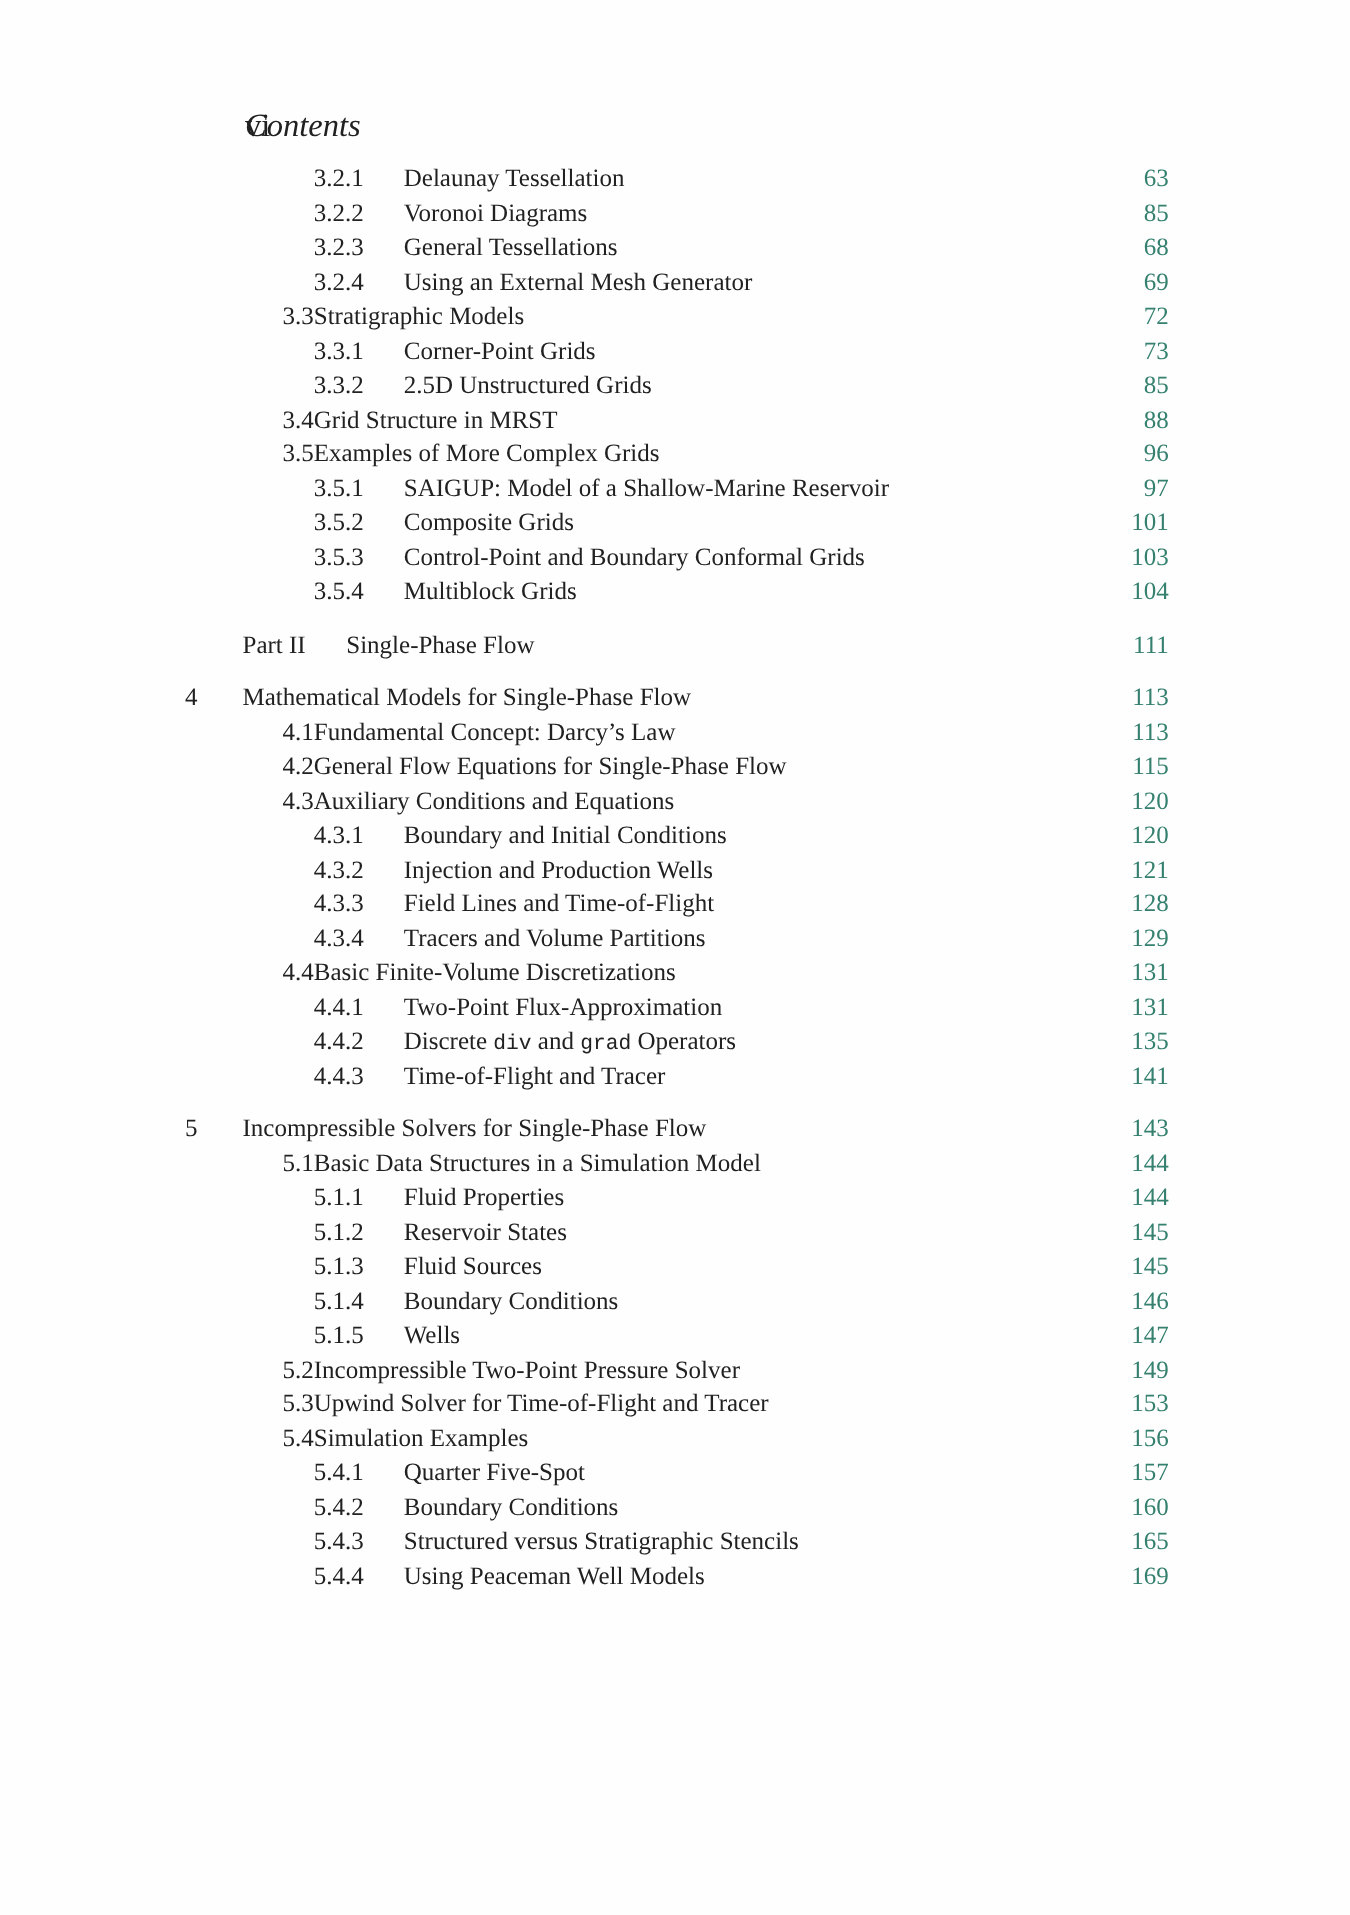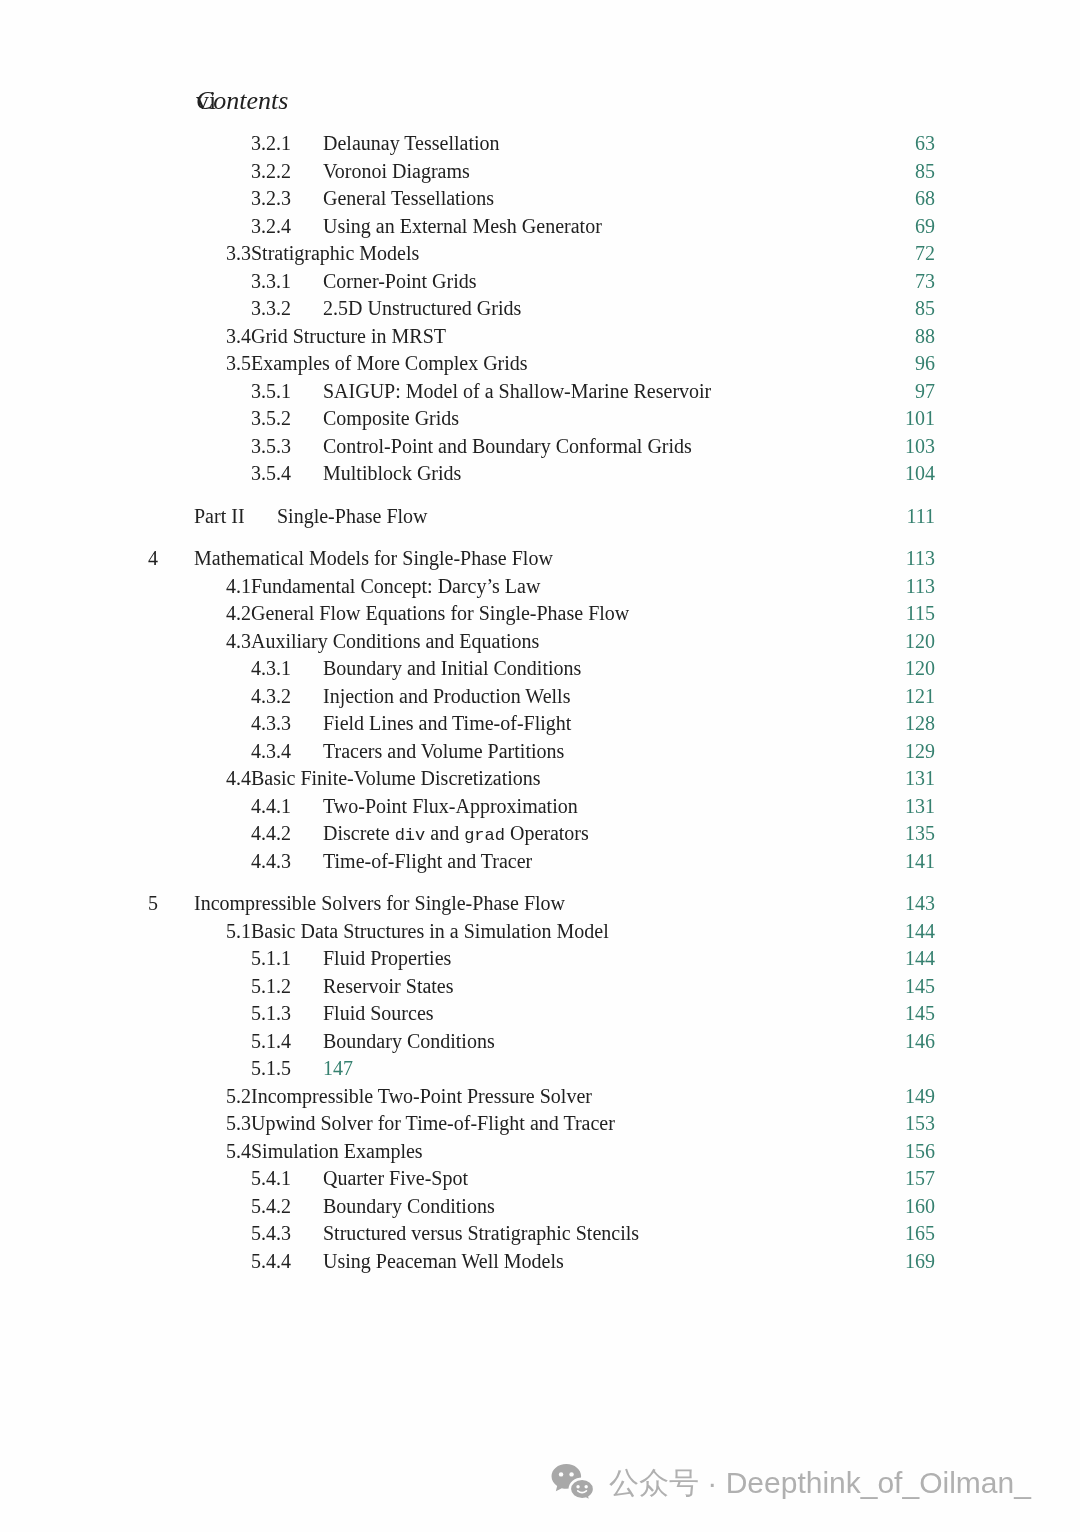--- a/index.html
+++ b/index.html
@@ -251,20 +251,21 @@
         <span class="title">Fluid Sources</span>
         <span class="pgnum">145</span>
       </div>
       <div class="toc-row lvl-3">
         <span class="num">5.1.4</span>
         <span class="title">Boundary Conditions</span>
         <span class="pgnum">146</span>
       </div>
       <div class="toc-row lvl-3">
         <span class="num">5.1.5</span>
+        <span class="title">Wells</span>
         <span class="pgnum">147</span>
       </div>
       <div class="toc-row lvl-2">
         <span class="num">5.2</span>
         <span class="title">Incompressible Two-Point Pressure Solver</span>
         <span class="pgnum">149</span>
       </div>
       <div class="toc-row lvl-2">
         <span class="num">5.3</span>
         <span class="title">Upwind Solver for Time-of-Flight and Tracer</span>
@@ -290,32 +291,14 @@
         <span class="title">Structured versus Stratigraphic Stencils</span>
         <span class="pgnum">165</span>
       </div>
       <div class="toc-row lvl-3">
         <span class="num">5.4.4</span>
         <span class="title">Using Peaceman Well Models</span>
         <span class="pgnum">169</span>
       </div>
     </div>
 
-  <div class="watermark">
-    <span>
-      <svg width="46" height="42" viewBox="0 0 48 44" aria-hidden="true">
-        <g fill="#a8a8a8">
-          <path d="M17 2 C8.2 2 1.5 7.8 1.5 15 c0 4.2 2.3 7.8 5.9 10.2 L6 30.6 l6.3-3.2 c1.5 0.4 3.1 0.6 4.7 0.6 8.8 0 15.5-5.8 15.5-13 S25.8 2 17 2 Z"></path>
-          <path d="M33.5 17.5 c-7 0-12.8 4.8-12.8 10.7 0 5.9 5.8 10.7 12.8 10.7 1.3 0 2.6-0.2 3.8-0.5 l5.2 2.6-1.2-4.4 c2.9-2 4.8-5 4.8-8.4 0-5.9-5.6-10.7-12.6-10.7 Z" stroke="#fefefe" stroke-width="2.6"></path>
-        </g>
-        <g fill="#fefefe">
-          <circle cx="11.5" cy="13" r="2.3"></circle>
-          <circle cx="22.5" cy="13" r="2.3"></circle>
-          <circle cx="29.3" cy="26" r="1.8"></circle>
-          <circle cx="37.8" cy="26" r="1.8"></circle>
-        </g>
-        <path d="M29 30.2 q4.5 3.6 9 0" fill="none" stroke="#fefefe" stroke-width="1.8" stroke-linecap="round"></path>
-      </svg>
-    </span>
-    <span>公众号 · Deepthink_of_Oilman_</span>
-  </div>
 
 </div>
 
 </body></html>

